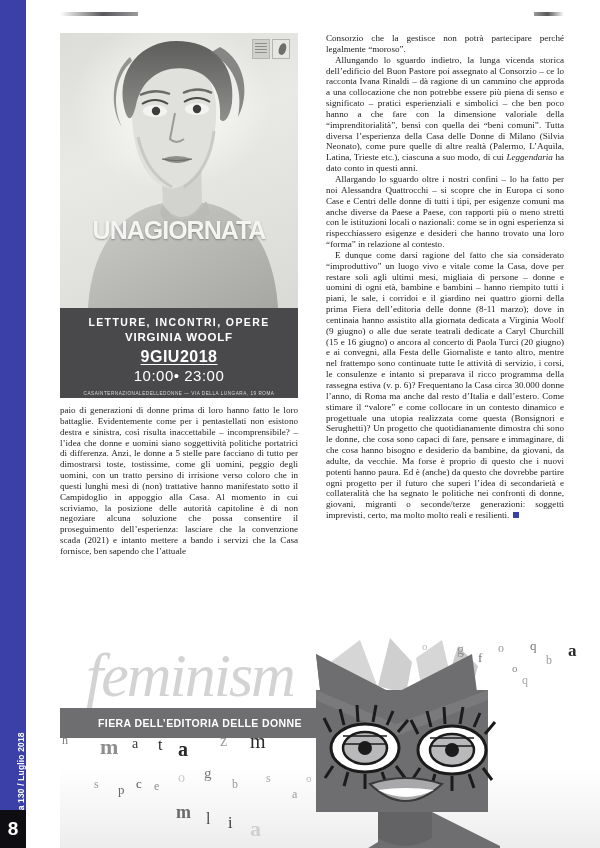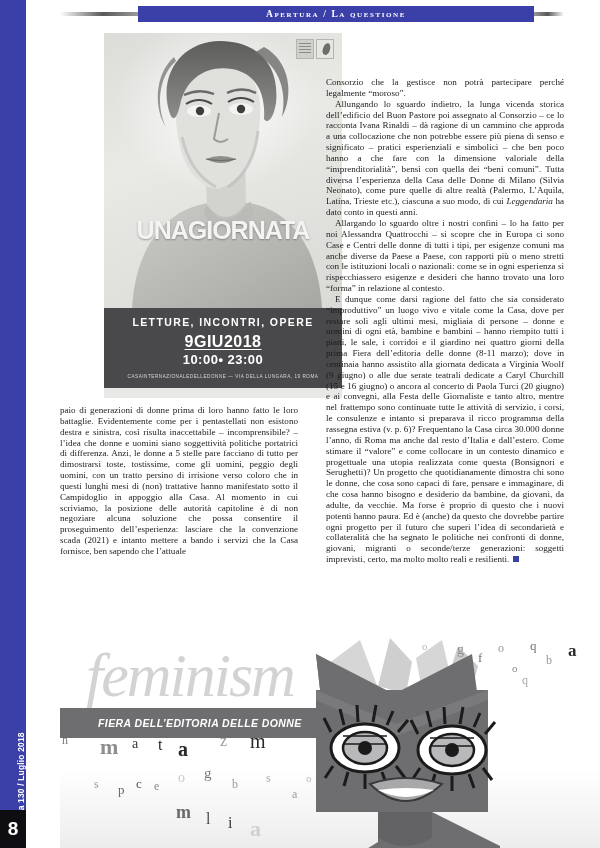--- a/index.html
+++ b/index.html
@@ -71,21 +71,20 @@
   .col { position:absolute; width:238px; }
   .col-l { left:34px; top:33px; }
   .col-r { left:300px; top:33px; }
 
   
   .poster {
     position:absolute; left:34px; top:33px;
     width:238px; height:365px;
     background:#e8e8e6;
     overflow:hidden;
-    margin-left:44px;
   }
   .poster-art {
     position:absolute; left:0; top:0; width:238px; height:275px;
     background:
       radial-gradient(ellipse 60% 45% at 47% 26%, rgba(252,252,250,.95), rgba(228,228,225,0) 70%),
       linear-gradient(160deg,#dcdcd9 0%,#e9e9e6 40%,#d9d9d6 100%);
   }
   .poster-art svg { position:absolute; left:0; top:0; }
   .poster-logos {
     position:absolute; right:8px; top:6px;
@@ -118,40 +117,40 @@
     text-shadow:0 1px 2px rgba(60,60,60,.45);
   }
   .poster-title .l1 { font-size:25px; display:block; letter-spacing:-1px; }
   .poster-title .l2 { font-size:27px; display:block; letter-spacing:-1px; }
   .poster-title .l3 {
     font-size:62px; display:block; line-height:.82;
     letter-spacing:1px; margin-top:2px;
   }
 
   .poster-info {
-    position:absolute; left:0; top:275px; width:238px; height:80px;
+    position:absolute; left:0; top:275px; width:238px; height:90px;
     background:#49494b;
     color:#ffffff;
     text-align:center;
     font-family:"Liberation Sans", sans-serif;
     padding-top:8px;
   }
   .poster-info .sub {
     font-size:10.5px; letter-spacing:1.4px; font-weight:bold; display:block;
   }
   .poster-info .author {
     font-size:11.5px; letter-spacing:.8px; font-weight:bold; display:block;
     margin-top:3px;
   }
   .poster-info .date {
     font-size:16px; font-weight:bold; letter-spacing:.5px; display:block;
     margin-top:5px; text-decoration:underline; text-underline-offset:2px;
   }
   .poster-info .time {
-    font-size:13px; font-weight:bold; letter-spacing:.5px; display:block;
+    font-size:15px; font-weight:normal; letter-spacing:.5px; display:block;
     margin-top:1px;
   }
   .poster-info .venue {
     font-size:4.6px; letter-spacing:.55px; display:block; margin-top:7px;
     color:#d8d8d6;
   }
 
   
   .body-text {
     font-family:"Liberation Serif", serif;
@@ -162,21 +161,21 @@
     hyphens:none;
   }
   .body-text p { text-indent:9px; }
   .body-text p.noindent { text-indent:0; }
   .body-text i { font-style:italic; }
   .endmark {
     display:inline-block; width:6px; height:6px;
     background:#3b40a8; vertical-align:baseline; margin-left:4px;
   }
   .col-l .body-text { position:absolute; left:0; top:372px; width:238px; }
-  .col-r .body-text { position:absolute; left:0; top:0; width:238px;margin-top:44px; }
+  .col-r .body-text { position:absolute; left:0; top:0; width:238px; }
 
   
   .fair {
     position:absolute; left:34px; top:632px; width:540px; height:248px;
     overflow:hidden;
     background:linear-gradient(to bottom,#ffffff 0%,#ffffff 55%,#f2f2f2 78%,#e4e4e4 100%);
   }
   .fair svg { position:absolute; left:0; top:0; }
   .fair-banner {
     position:absolute; left:-40px; top:76px; width:300px; height:30px;
@@ -184,21 +183,20 @@
     display:flex; align-items:center;
   }
   .fair-banner span {
     margin-left:78px;
     color:#ffffff;
     font-family:"Liberation Sans", sans-serif;
     font-size:10.5px;
     font-weight:bold;
     letter-spacing:.4px;
     white-space:nowrap;
-    font-style:italic;
   }
   .fair-word {
     position:absolute; left:26px; top:8px;
     font-family:"Liberation Serif", serif;
     font-style:italic;
     font-size:62px;
     color:#d3d3d3;
     letter-spacing:-2px;
     white-space:nowrap;
   }
@@ -208,21 +206,20 @@
 
 <div class="spine">
   <div class="spine-label">Leggendaria 130 / Luglio 2018</div>
 </div>
 <div class="folio">8</div>
 
 <div class="page">
 
   <div class="runhead">
     <div class="rule-l"></div>
-    <div class="bar">Apertura / La questione</div>
     <div class="rule-r"></div>
   </div>
 
   <div class="poster">
     <div class="poster-art">
       <svg width="238" height="275" viewBox="0 0 238 275">
         <defs>
           <linearGradient id="hairg" x1="0" y1="0" x2="0" y2="1">
             <stop offset="0%" stop-color="#5d5d5b"></stop>
             <stop offset="100%" stop-color="#8e8e8c"></stop>
@@ -267,20 +264,21 @@
       <div class="lg a"></div>
       <div class="lg b"></div>
     </div>
 
     <div class="poster-title">
       <span class="l1">UNAGIORNATA</span>
     </div>
 
     <div class="poster-info">
       <span class="sub">LETTURE, INCONTRI, OPERE</span>
+      <span class="author">VIRGINIA WOOLF</span>
       <span class="date">9GIU2018</span>
       <span class="time">10:00• 23:00</span>
       <span class="venue">CASAINTERNAZIONALEDELLEDONNE — VIA DELLA LUNGARA, 19 ROMA</span>
     </div>
   </div>
 
   <div class="col col-l">
     <div class="body-text">
       <p class="noindent">paio di generazioni di donne prima di loro hanno fatto le loro battaglie. Evidentemente come per i pentastellati non esistono destra e sinistra, così risulta inaccettabile – incomprensibile? – l’idea che donne e uomini siano soggettività politiche portatrici di differenza. Anzi, le donne a 5 stelle pare facciano di tutto per dimostrarsi toste, tostissime, come gli uomini, peggio degli uomini, con un tratto persino di irrisione verso coloro che in questi lunghi mesi di (non) trattative hanno manifestato sotto il Campidoglio in appoggio alla Casa. Al momento in cui scriviamo, la posizione delle autorità capitoline è di non negoziare alcuna soluzione che possa consentire il proseguimento dell’esperienza: lasciare che la convenzione scada (2021) e intanto mettere a bando i servizi che la Casa fornisce, ben sapendo che l’attuale</p>
     </div>

